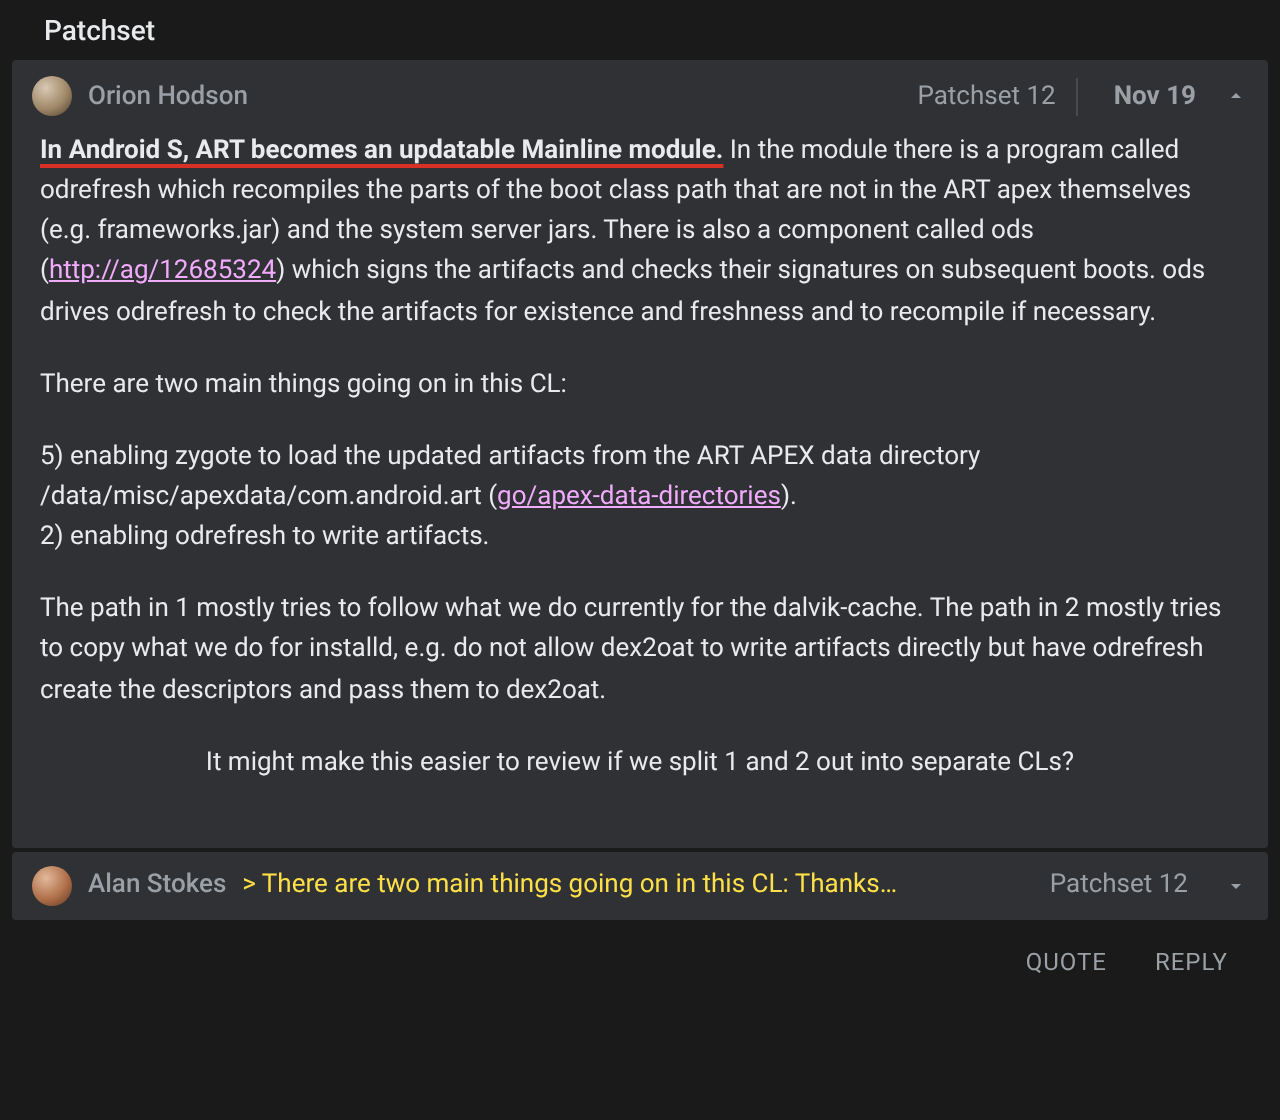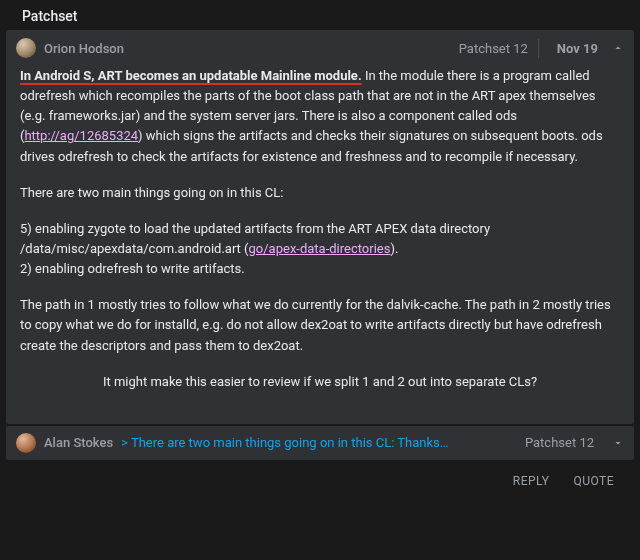--- a/index.html
+++ b/index.html
@@ -82,21 +82,21 @@
   .reply-row {
     display: flex;
     align-items: center;
     padding: 7px 10px;
     gap: 8px;
     background: #303134;
     margin: 0 6px 2px 6px;
     border-radius: 2px;
   }
   .reply-summary {
-    color: #0ea5e9;
+    color: #fde047;
     font-size: 13px;
     flex: 1;
     white-space: nowrap;
     overflow: hidden;
     text-overflow: ellipsis;
   }
   .reply-meta {
     color: #9aa0a6;
     font-size: 13px;
     padding: 0 6px;
@@ -154,15 +154,15 @@
   <div class="avatar avatar2"></div>
   <div class="author">Alan Stokes</div>
   <div class="reply-summary">&gt; There are two main things going on in this CL: Thanks…</div>
   <div class="reply-meta">Patchset 12</div>
   <svg class="chevron" viewBox="0 0 24 24">
       <path d="M7 10l5 5 5-5z"></path>
     </svg>
 </div>
 
 <div class="footer">
+  <button class="footer-btn">QUOTE</button>
   <button class="footer-btn">REPLY</button>
-  <button class="footer-btn">QUOTE</button>
 </div>
 
 </body></html>

